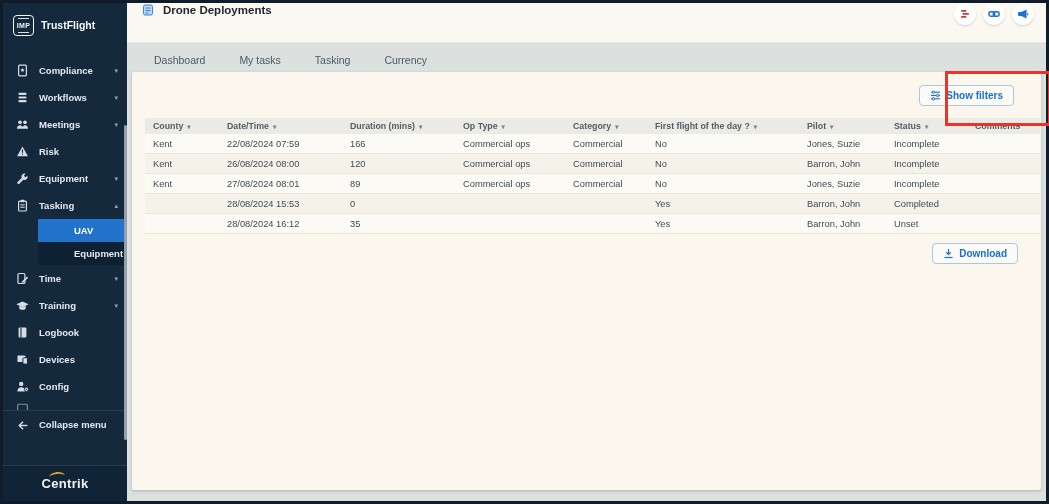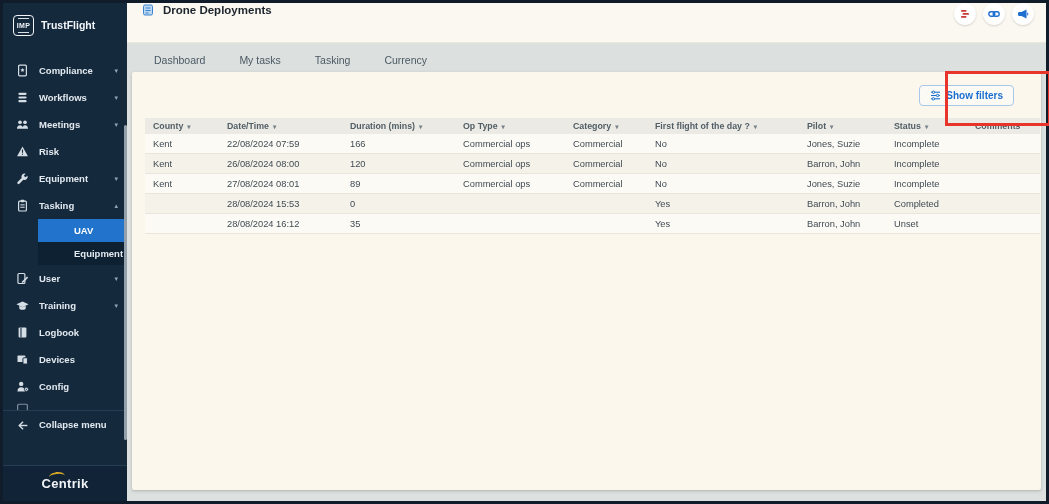--- a/index.html
+++ b/index.html
@@ -162,21 +162,21 @@
         <div class="nav-item sub">
           <span class="nlabel">Equipment</span>
         </div>
         <div class="nav-item">
           <span class="nicon">
             <svg viewBox="0 0 12 12">
               <rect x="1.8" y="1.4" width="6.4" height="9.2" rx="1" fill="none" stroke="#d6dee5" stroke-width="1.1"></rect>
               <path d="M5.8 8.6l4.4-4.4 1 1-4.4 4.4-1.5.5z" fill="#d6dee5"></path>
             </svg>
           </span>
-          <span class="nlabel">User</span>
+          <span class="nlabel">Time</span>
           <span class="chev">▾</span>
         </div>
         <div class="nav-item">
           <span class="nicon">
             <svg viewBox="0 0 12 12">
               <path d="M6 2.3l5.6 2.6L6 7.5.4 4.9z" fill="#d6dee5"></path>
               <path d="M3 6.3v2.2c0 .8 1.3 1.5 3 1.5s3-.7 3-1.5V6.3L6 7.7z" fill="#d6dee5"></path>
             </svg>
           </span>
           <span class="nlabel">Training</span>
@@ -370,18 +370,27 @@
                 <td></td>
                 <td></td>
                 <td>Yes</td>
                 <td>Barron, John</td>
                 <td>Unset</td>
                 <td></td>
               </tr>
             </tbody>
         </table>
 
+        <div class="download-row">
+          <button class="blue-btn">
+            <svg viewBox="0 0 11 11">
+                <path d="M5.5 1v5.2M3.2 4.2L5.5 6.6l2.3-2.4" fill="none" stroke="#1a6fd0" stroke-width="1.2"></path>
+                <line x1="1.5" y1="9.5" x2="9.5" y2="9.5" stroke="#1a6fd0" stroke-width="1.2"></line>
+              </svg>
+            <span>Download</span>
+          </button>
+        </div>
       </div>
 
       <div class="annotation"></div>
     </div>
   </main>
 </div>
 
 </body></html>

